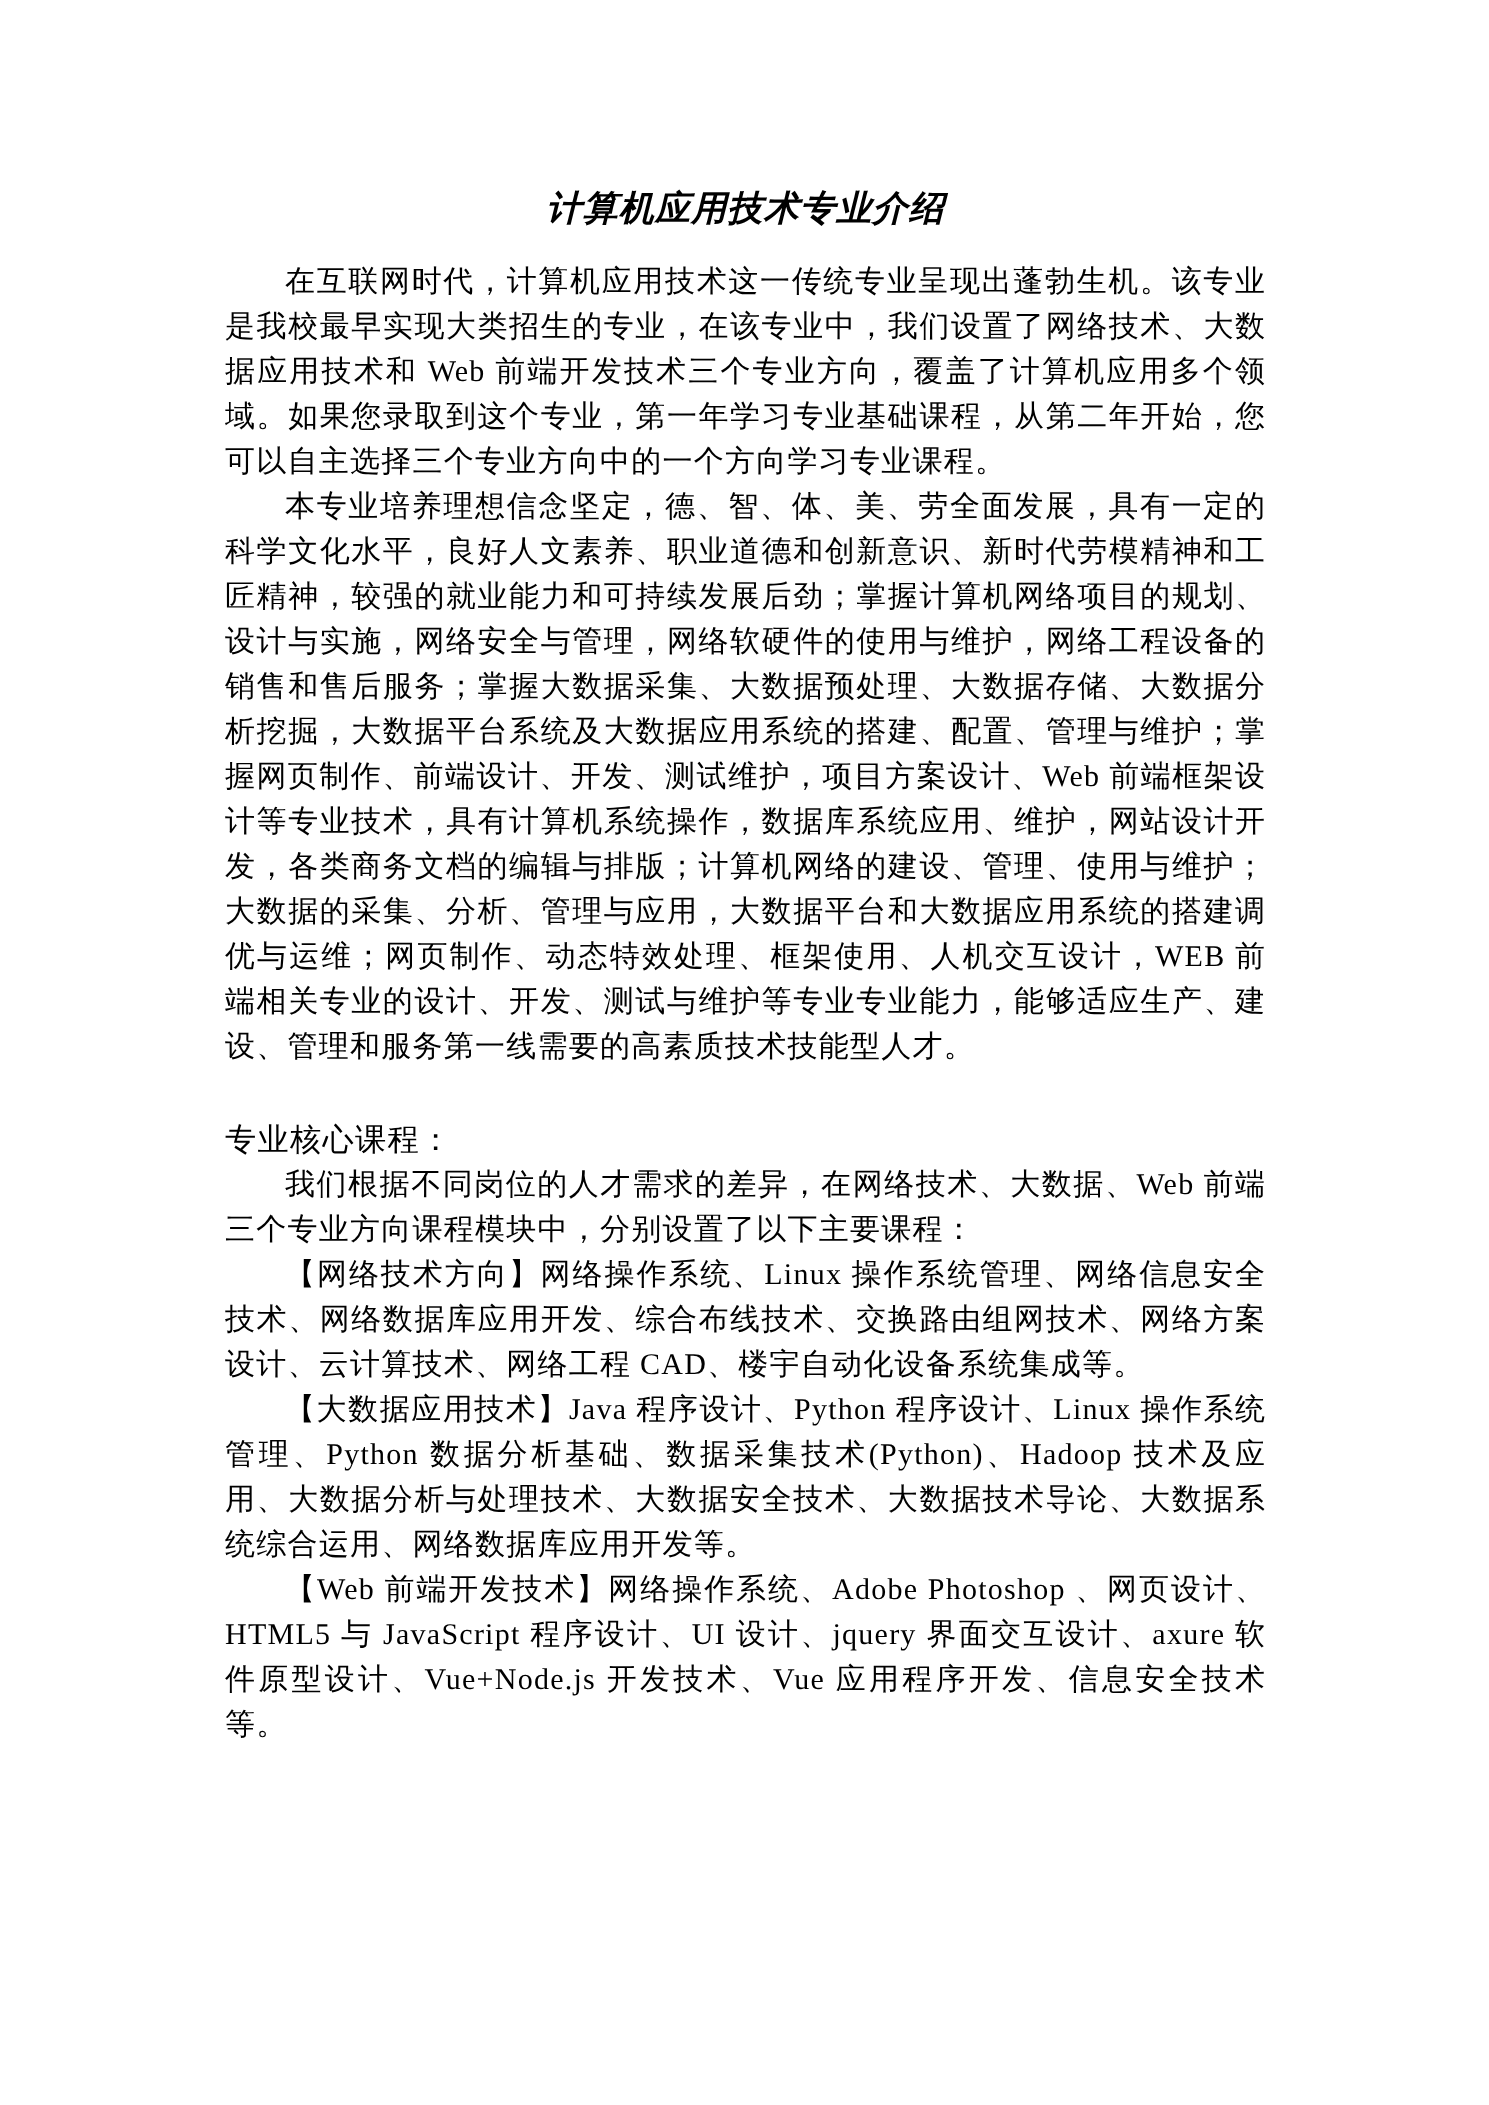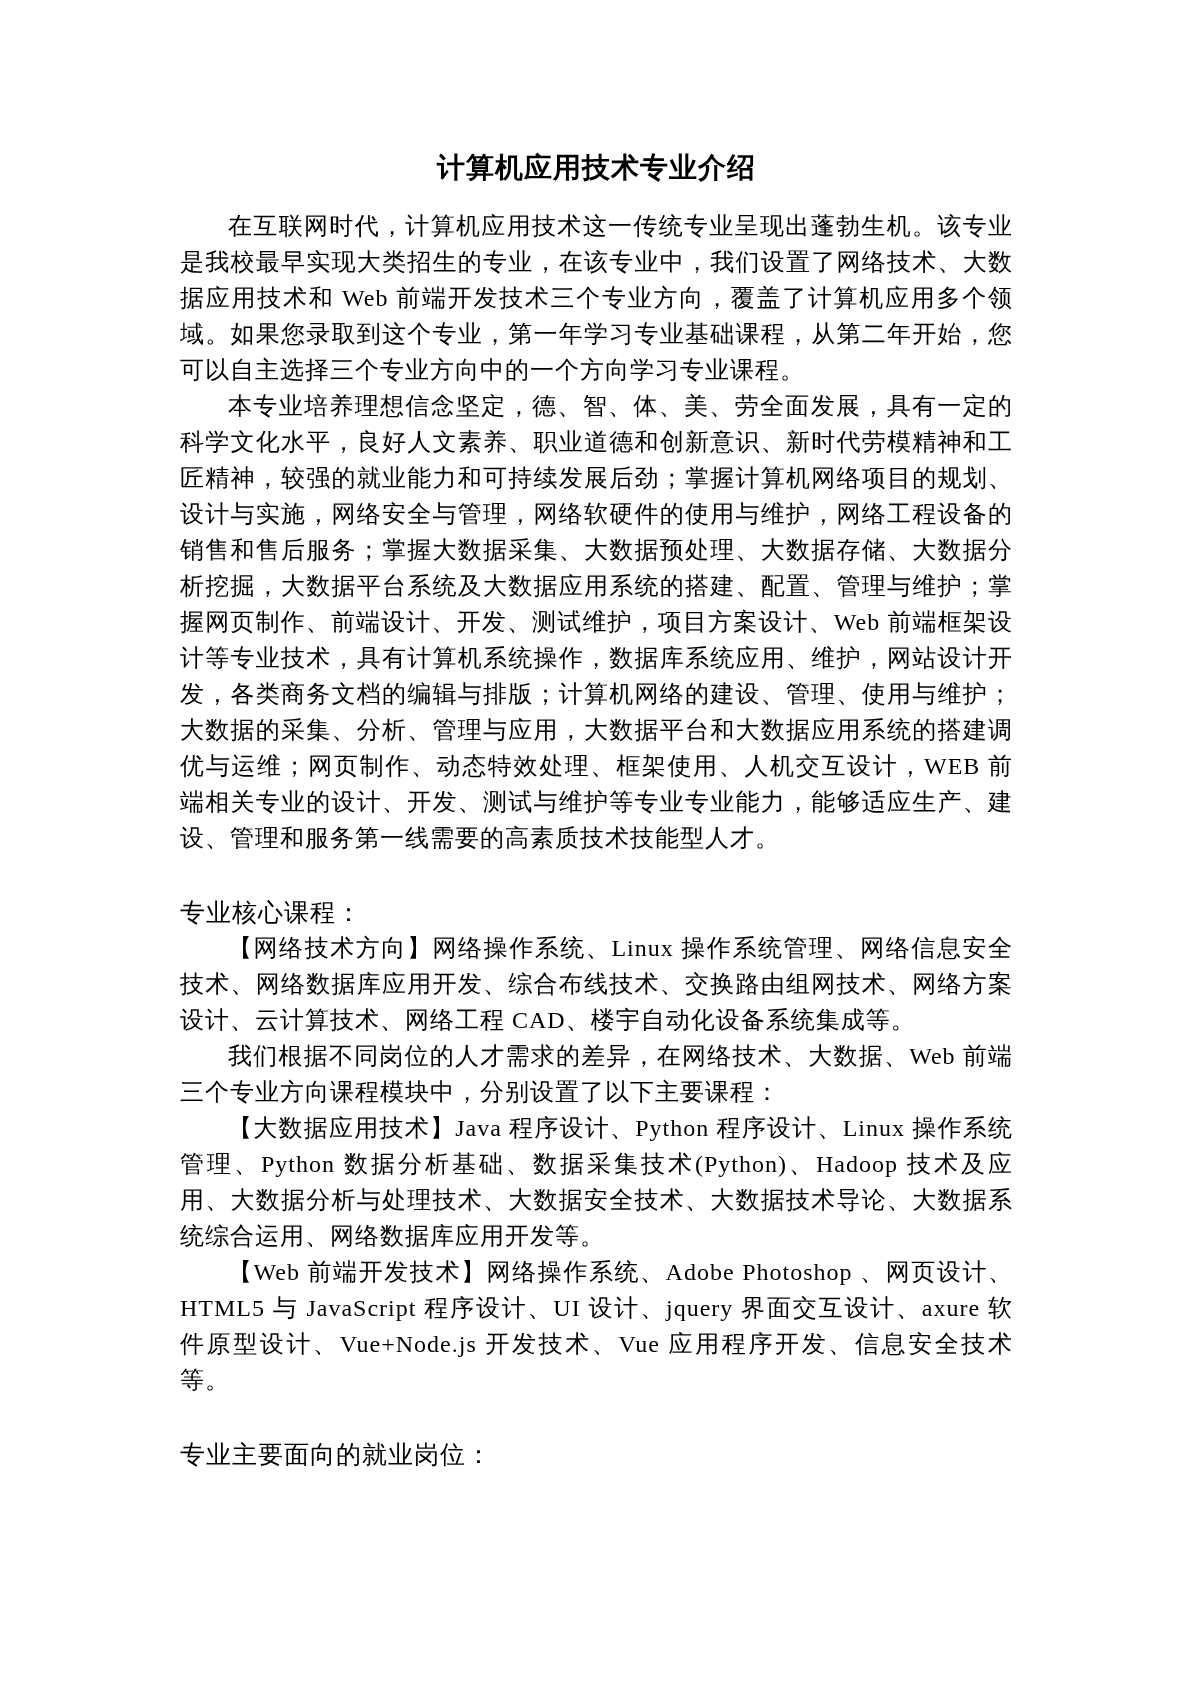--- a/index.html
+++ b/index.html
@@ -18,20 +18,21 @@
     overflow: hidden;
   }
   .doc-title {
     font-family: "Liberation Serif", "DejaVu Serif", serif;
     font-size: 28px;
     font-weight: bold;
     line-height: 44px;
     text-align: center;
     margin: 0 0 18px 0;
     letter-spacing: 1px;
+    font-style: italic;
   }
   .body-para {
     font-family: "Liberation Serif", "DejaVu Serif", serif;
     font-size: 24px;
     line-height: 36px;
     letter-spacing: 1px;
     text-align: justify;
     text-indent: 2em;
     margin: 0;
   }
@@ -51,24 +52,23 @@
 
   <h1 class="doc-title">计算机应用技术专业介绍</h1>
 
   <p class="body-para">在互联网时代，计算机应用技术这一传统专业呈现出蓬勃生机。该专业是我校最早实现大类招生的专业，在该专业中，我们设置了网络技术、大数据应用技术和 Web 前端开发技术三个专业方向，覆盖了计算机应用多个领域。如果您录取到这个专业，第一年学习专业基础课程，从第二年开始，您可以自主选择三个专业方向中的一个方向学习专业课程。</p>
 
   <p class="body-para">本专业培养理想信念坚定，德、智、体、美、劳全面发展，具有一定的科学文化水平，良好人文素养、职业道德和创新意识、新时代劳模精神和工匠精神，较强的就业能力和可持续发展后劲；掌握计算机网络项目的规划、设计与实施，网络安全与管理，网络软硬件的使用与维护，网络工程设备的销售和售后服务；掌握大数据采集、大数据预处理、大数据存储、大数据分析挖掘，大数据平台系统及大数据应用系统的搭建、配置、管理与维护；掌握网页制作、前端设计、开发、测试维护，项目方案设计、Web 前端框架设计等专业技术，具有计算机系统操作，数据库系统应用、维护，网站设计开发，各类商务文档的编辑与排版；计算机网络的建设、管理、使用与维护；大数据的采集、分析、管理与应用，大数据平台和大数据应用系统的搭建调优与运维；网页制作、动态特效处理、框架使用、人机交互设计，WEB 前端相关专业的设计、开发、测试与维护等专业专业能力，能够适应生产、建设、管理和服务第一线需要的高素质技术技能型人才。</p>
 
 
   <h2 class="section-heading">专业核心课程：</h2>
 
+  <p class="body-para">我们根据不同岗位的人才需求的差异，在网络技术、大数据、Web 前端三个专业方向课程模块中，分别设置了以下主要课程：</p>
+
   <p class="body-para">【网络技术方向】网络操作系统、Linux 操作系统管理、网络信息安全技术、网络数据库应用开发、综合布线技术、交换路由组网技术、网络方案设计、云计算技术、网络工程 CAD、楼宇自动化设备系统集成等。</p>
-
-  <p class="body-para">我们根据不同岗位的人才需求的差异，在网络技术、大数据、Web 前端三个专业方向课程模块中，分别设置了以下主要课程：</p>
 
   <p class="body-para">【大数据应用技术】Java 程序设计、Python 程序设计、Linux 操作系统管理、Python 数据分析基础、数据采集技术(Python)、Hadoop 技术及应用、大数据分析与处理技术、大数据安全技术、大数据技术导论、大数据系统综合运用、网络数据库应用开发等。</p>
 
   <p class="body-para">【Web 前端开发技术】网络操作系统、Adobe Photoshop 、网页设计、HTML5 与 JavaScript 程序设计、UI 设计、jquery 界面交互设计、axure 软件原型设计、Vue+Node.js 开发技术、Vue 应用程序开发、信息安全技术等。</p>
 
-  <h2 class="section-heading">专业主要面向的就业岗位：</h2>
 
 
 </div>
 
 </body></html>

